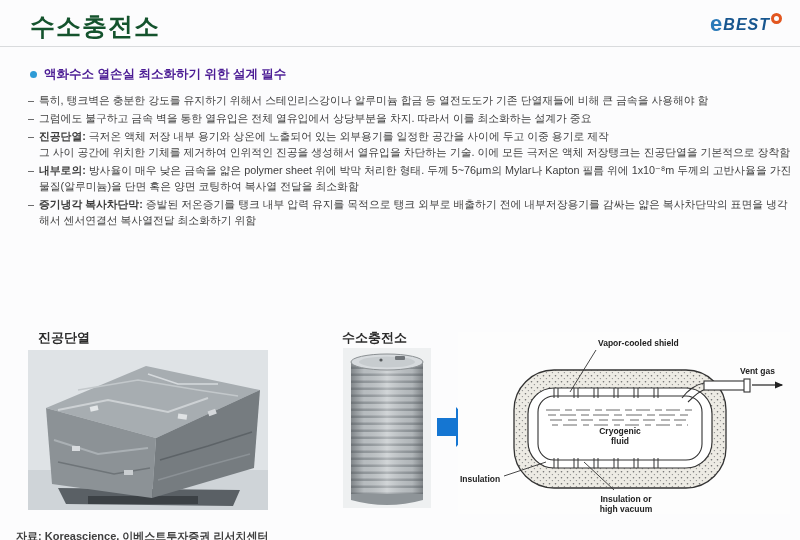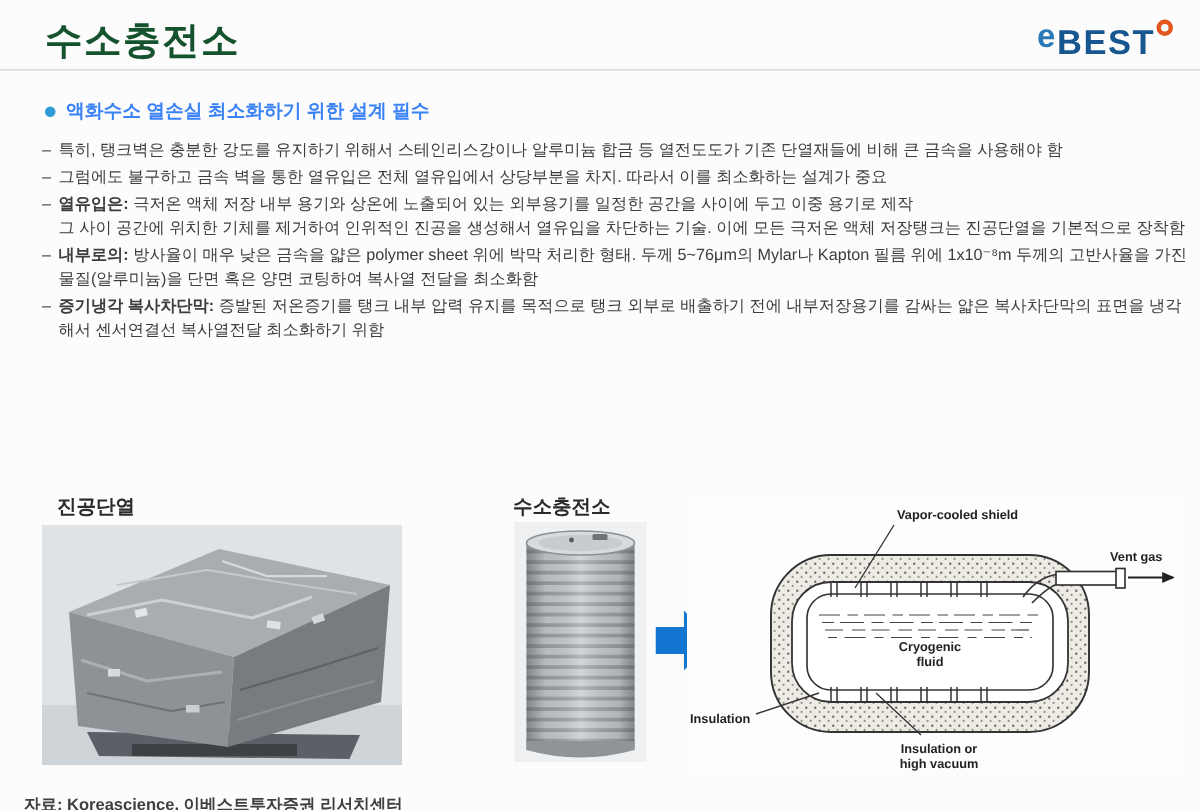--- a/index.html
+++ b/index.html
@@ -14,26 +14,26 @@
     position:absolute;left:30px;top:10px;
     font-size:25px;font-weight:bold;color:#14532d;letter-spacing:1px;
   }
   .header-divider{
     position:absolute;left:0;top:46px;width:800px;height:1px;background:#d9dbdd;
   }
   .logo{
     position:absolute;right:18px;top:13px;display:flex;align-items:flex-start;line-height:1;
   }
   .logo-e{font-size:22px;font-weight:700;color:#2a7ab8;margin-right:1px;}
-  .logo-best{font-size:23px;font-weight:800;color:#17568f;letter-spacing:1px;margin-top:4px;}
+  .logo-best{font-size:16px;font-weight:800;color:#17568f;letter-spacing:1px;margin-top:4px;font-style:italic;}
   .logo-ring{display:inline-block;width:5px;height:5px;border:3px solid #e2561f;border-radius:50%;margin-left:1px;}
   
   .section-heading{
     position:absolute;left:30px;top:66px;display:flex;align-items:center;
-    font-size:12.5px;font-weight:bold;color:#3b82f6;
+    font-size:12.5px;font-weight:bold;color:#4c1d95;
   }
   .bullet-dot{width:7px;height:7px;border-radius:50%;background:#2e9bd6;margin-right:7px;flex:0 0 auto;}
   
   .bullets{
     position:absolute;left:28px;top:90px;width:766px;
     font-size:10.8px;line-height:16px;color:#3d3d3d;
   }
   .bullet-item{display:flex;margin-top:2px;}
   .bullet-item .dash{flex:0 0 11px;}
   .bullet-item .dash::before{content:"–";}
@@ -74,21 +74,21 @@
   <div class="bullet-item">
     <span class="dash"></span>
     <div class="btext">특히, 탱크벽은 충분한 강도를 유지하기 위해서 스테인리스강이나 알루미늄 합금 등 열전도도가 기존 단열재들에 비해 큰 금속을 사용해야 함</div>
   </div>
   <div class="bullet-item">
     <span class="dash"></span>
     <div class="btext">그럼에도 불구하고 금속 벽을 통한 열유입은 전체 열유입에서 상당부분을 차지. 따라서 이를 최소화하는 설계가 중요</div>
   </div>
   <div class="bullet-item">
     <span class="dash"></span>
-    <div class="btext"><span class="term">열유입은:</span><span>극저온 액체 저장 내부 용기와 상온에 노출되어 있는 외부용기를 일정한 공간을 사이에 두고 이중 용기로 제작
+    <div class="btext"><span class="term">진공단열:</span><span>극저온 액체 저장 내부 용기와 상온에 노출되어 있는 외부용기를 일정한 공간을 사이에 두고 이중 용기로 제작
 그 사이 공간에 위치한 기체를 제거하여 인위적인 진공을 생성해서 열유입을 차단하는 기술. 이에 모든 극저온 액체 저장탱크는 진공단열을 기본적으로 장착함</span></div>
   </div>
   <div class="bullet-item">
     <span class="dash"></span>
     <div class="btext"><span class="term">내부로의:</span><span>방사율이 매우 낮은 금속을 얇은 polymer sheet 위에 박막 처리한 형태. 두께 5~76μm의 Mylar나 Kapton 필름 위에 1x10⁻⁸m 두께의 고반사율을 가진 물질(알루미늄)을 단면 혹은 양면 코팅하여 복사열 전달을 최소화함</span></div>
   </div>
   <div class="bullet-item">
     <span class="dash"></span>
     <div class="btext"><span class="term">증기냉각 복사차단막:</span><span>증발된 저온증기를 탱크 내부 압력 유지를 목적으로 탱크 외부로 배출하기 전에 내부저장용기를 감싸는 얇은 복사차단막의 표면을 냉각해서 센서연결선 복사열전달 최소화하기 위함</span></div>
   </div>

